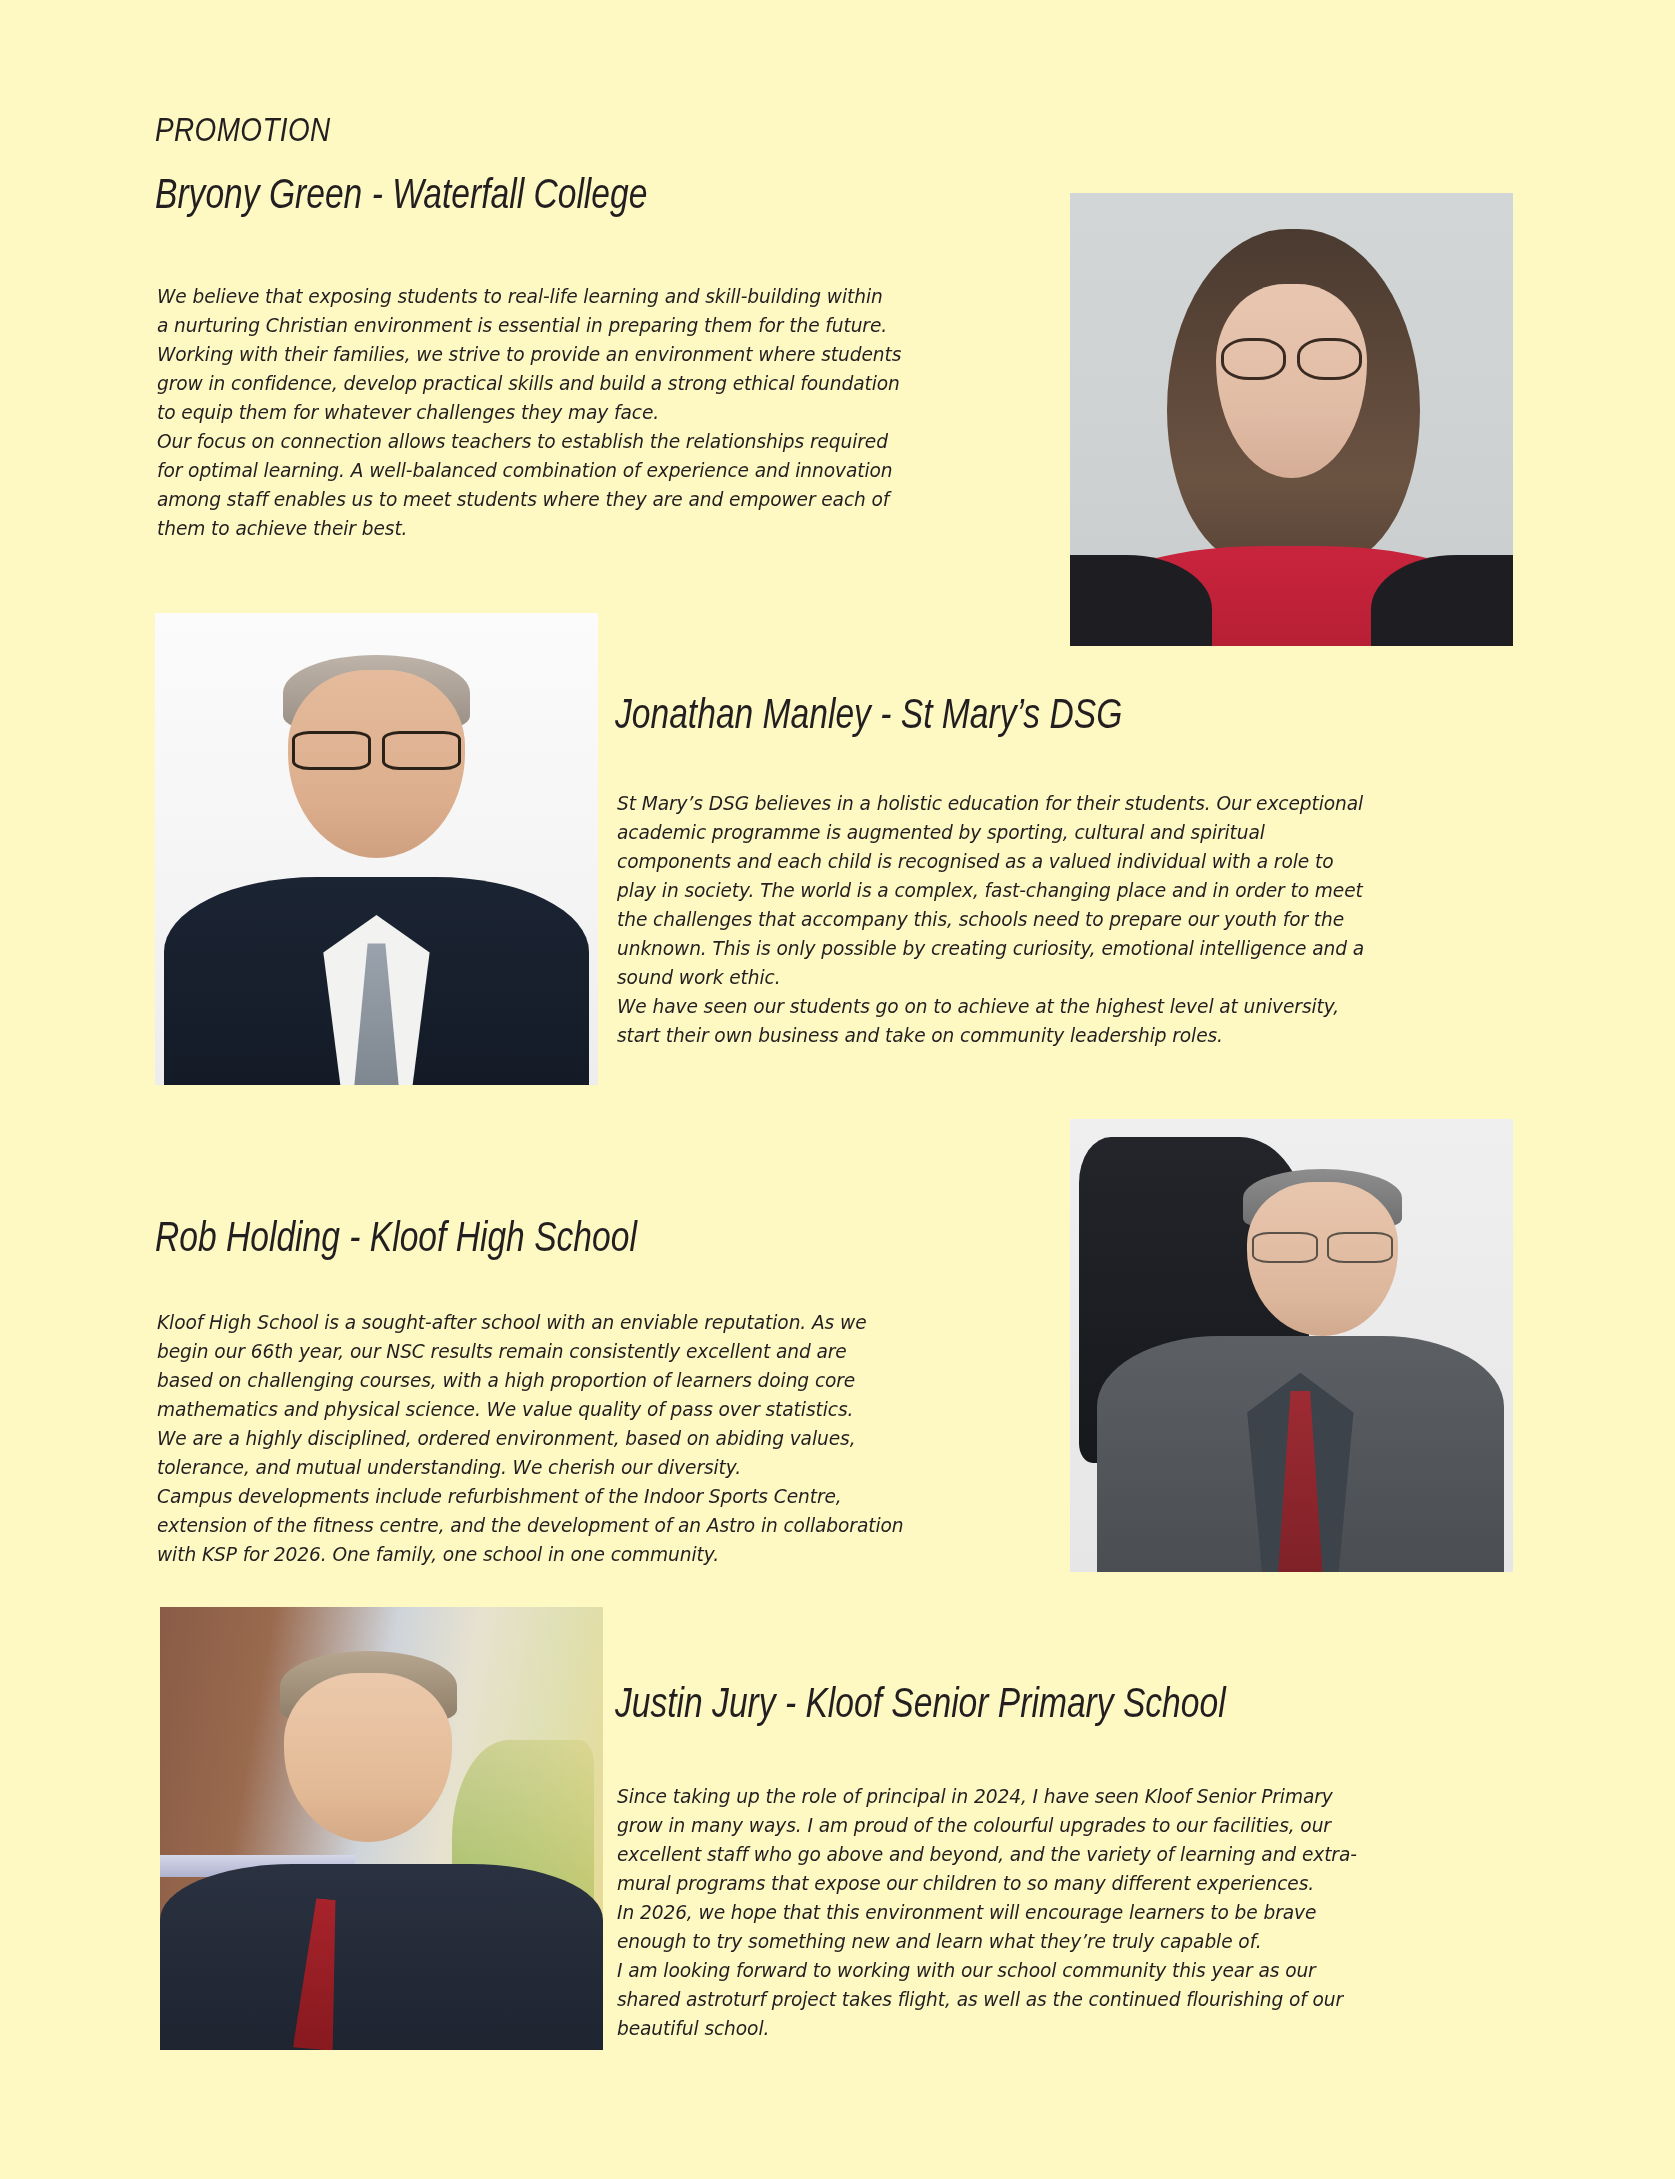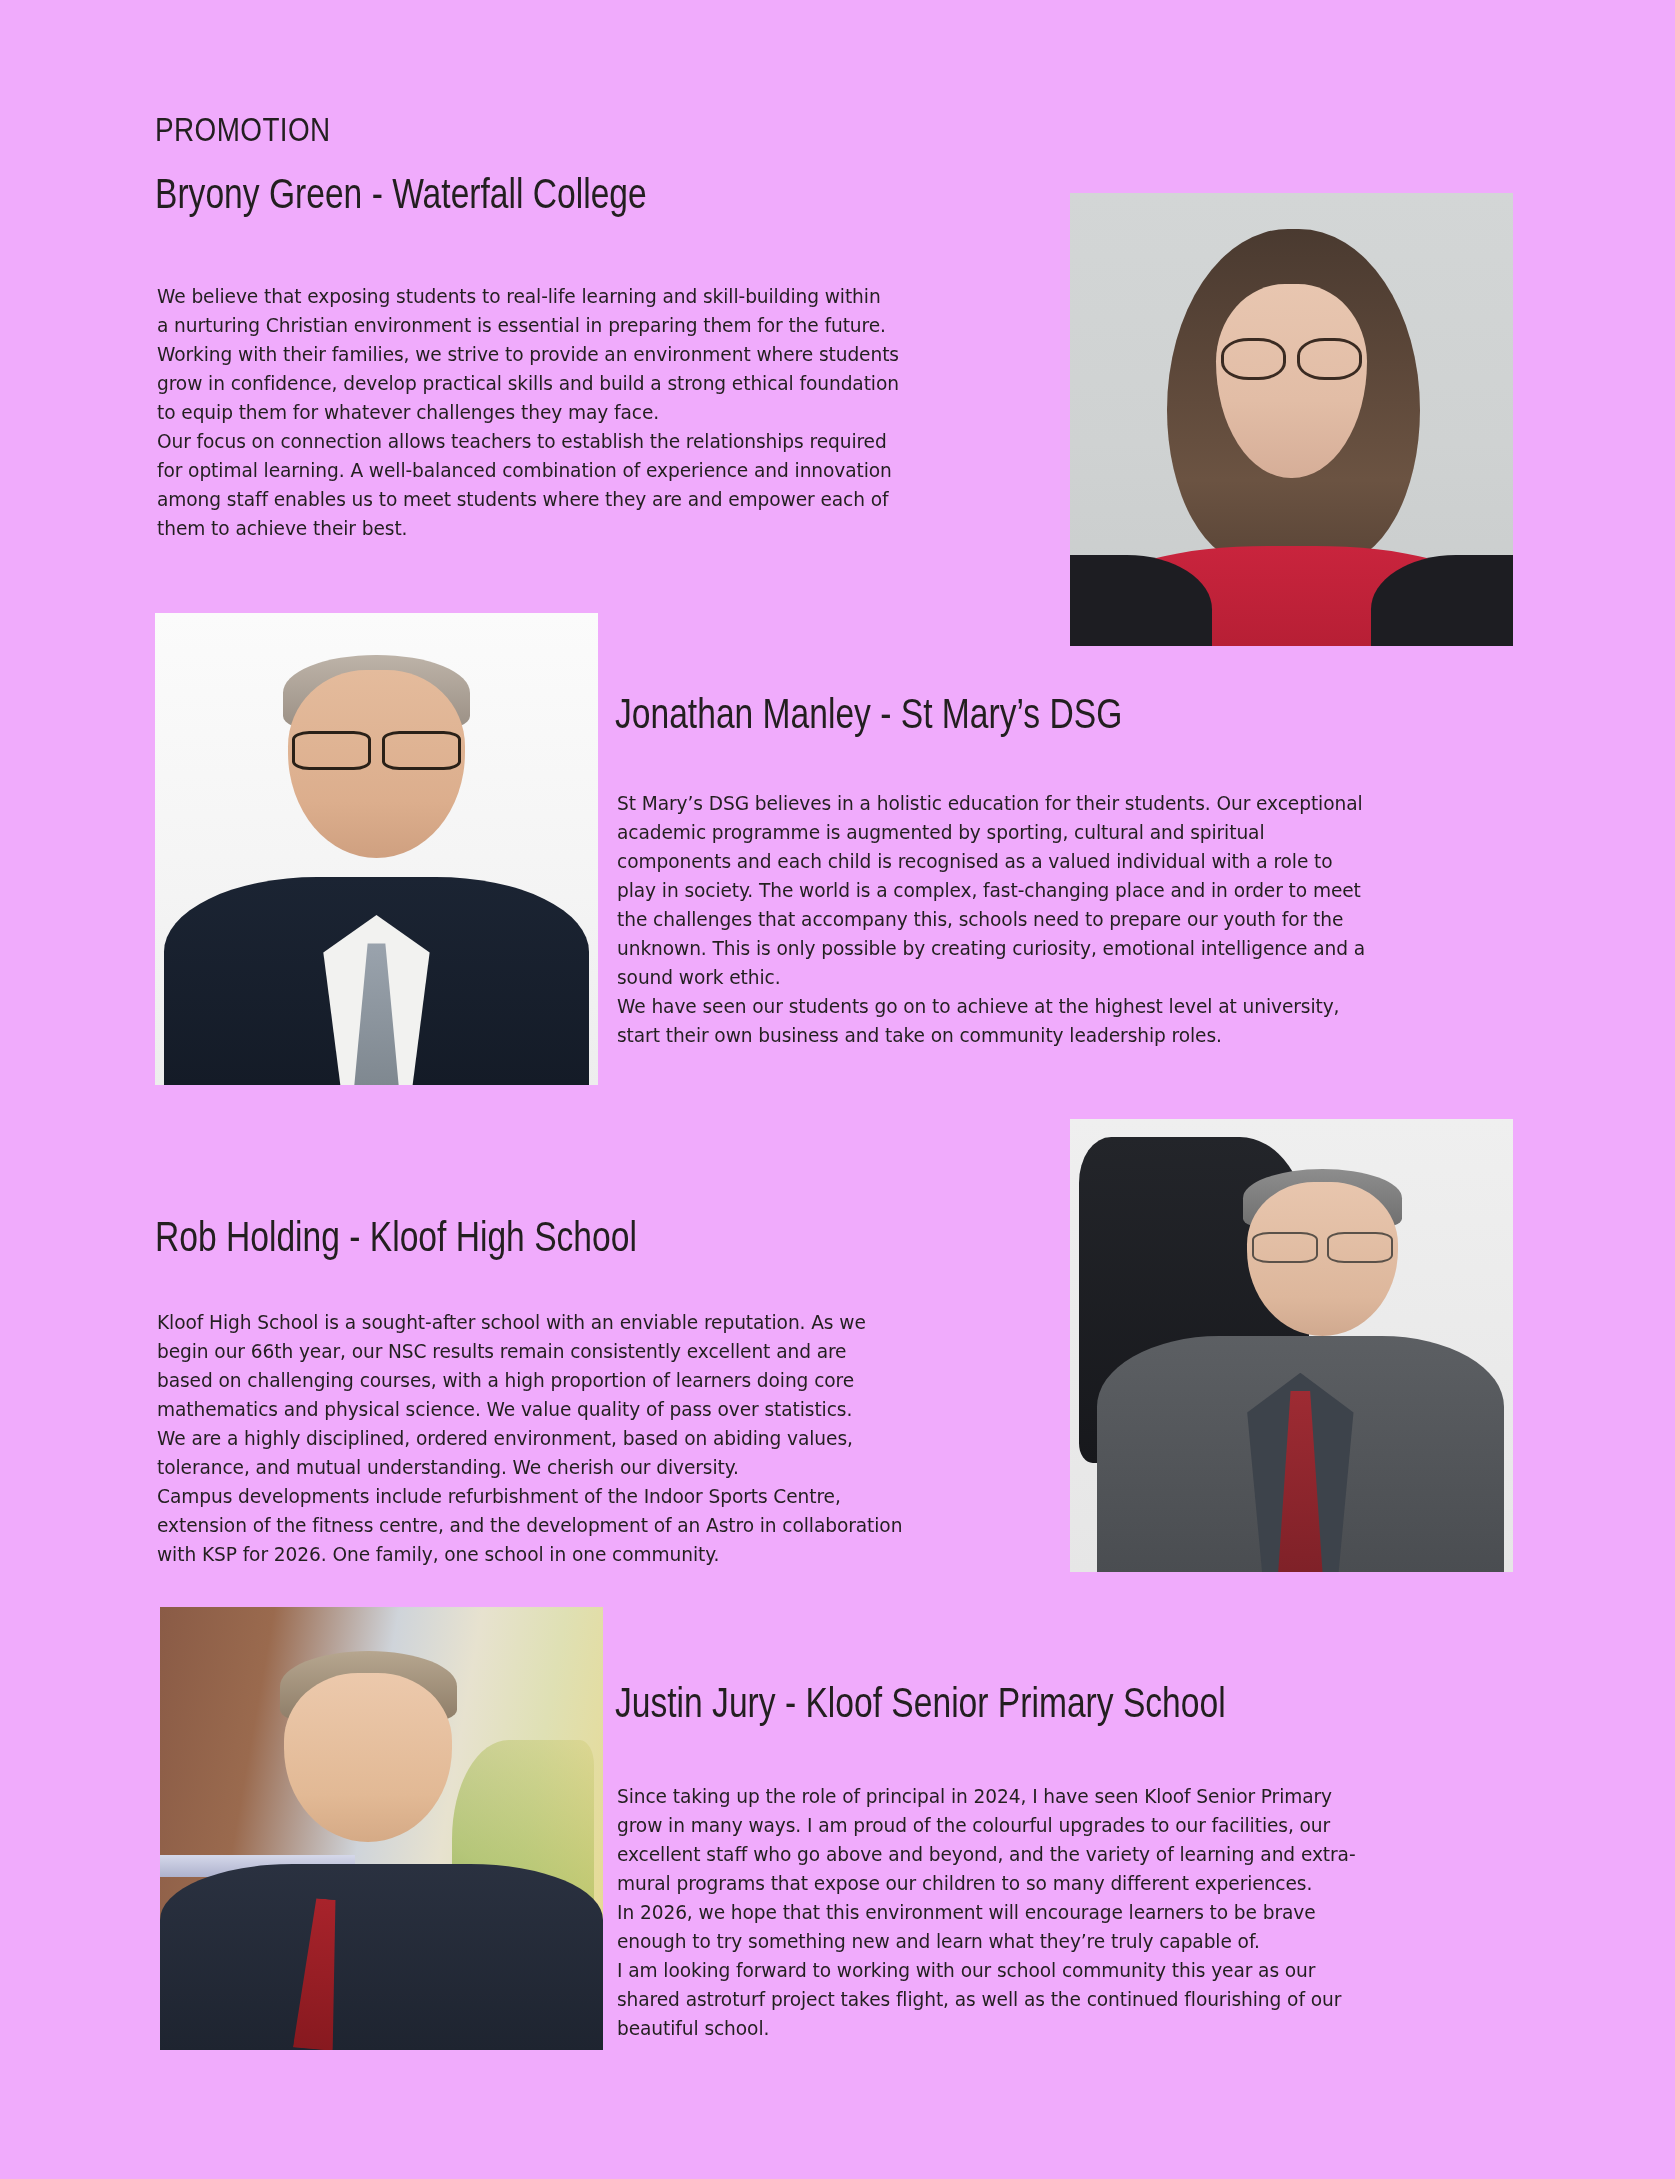--- a/index.html
+++ b/index.html
@@ -12,21 +12,22 @@
     height: 2180px;
     position: relative;
     font-family: "Liberation Sans", sans-serif;
     color: #1a1a1a;
     overflow: hidden;
   }
 
   .page {
     position: absolute;
     inset: 0;
-    background: #f0abfc;
+    background: #fef9c3;
+    font-style: italic;
   }
 
   
   .promo-label {
     position: absolute;
     left: 155px;
     top: 110px;
     font-size: 34px;
     letter-spacing: 0.5px;
     color: #231f20;

